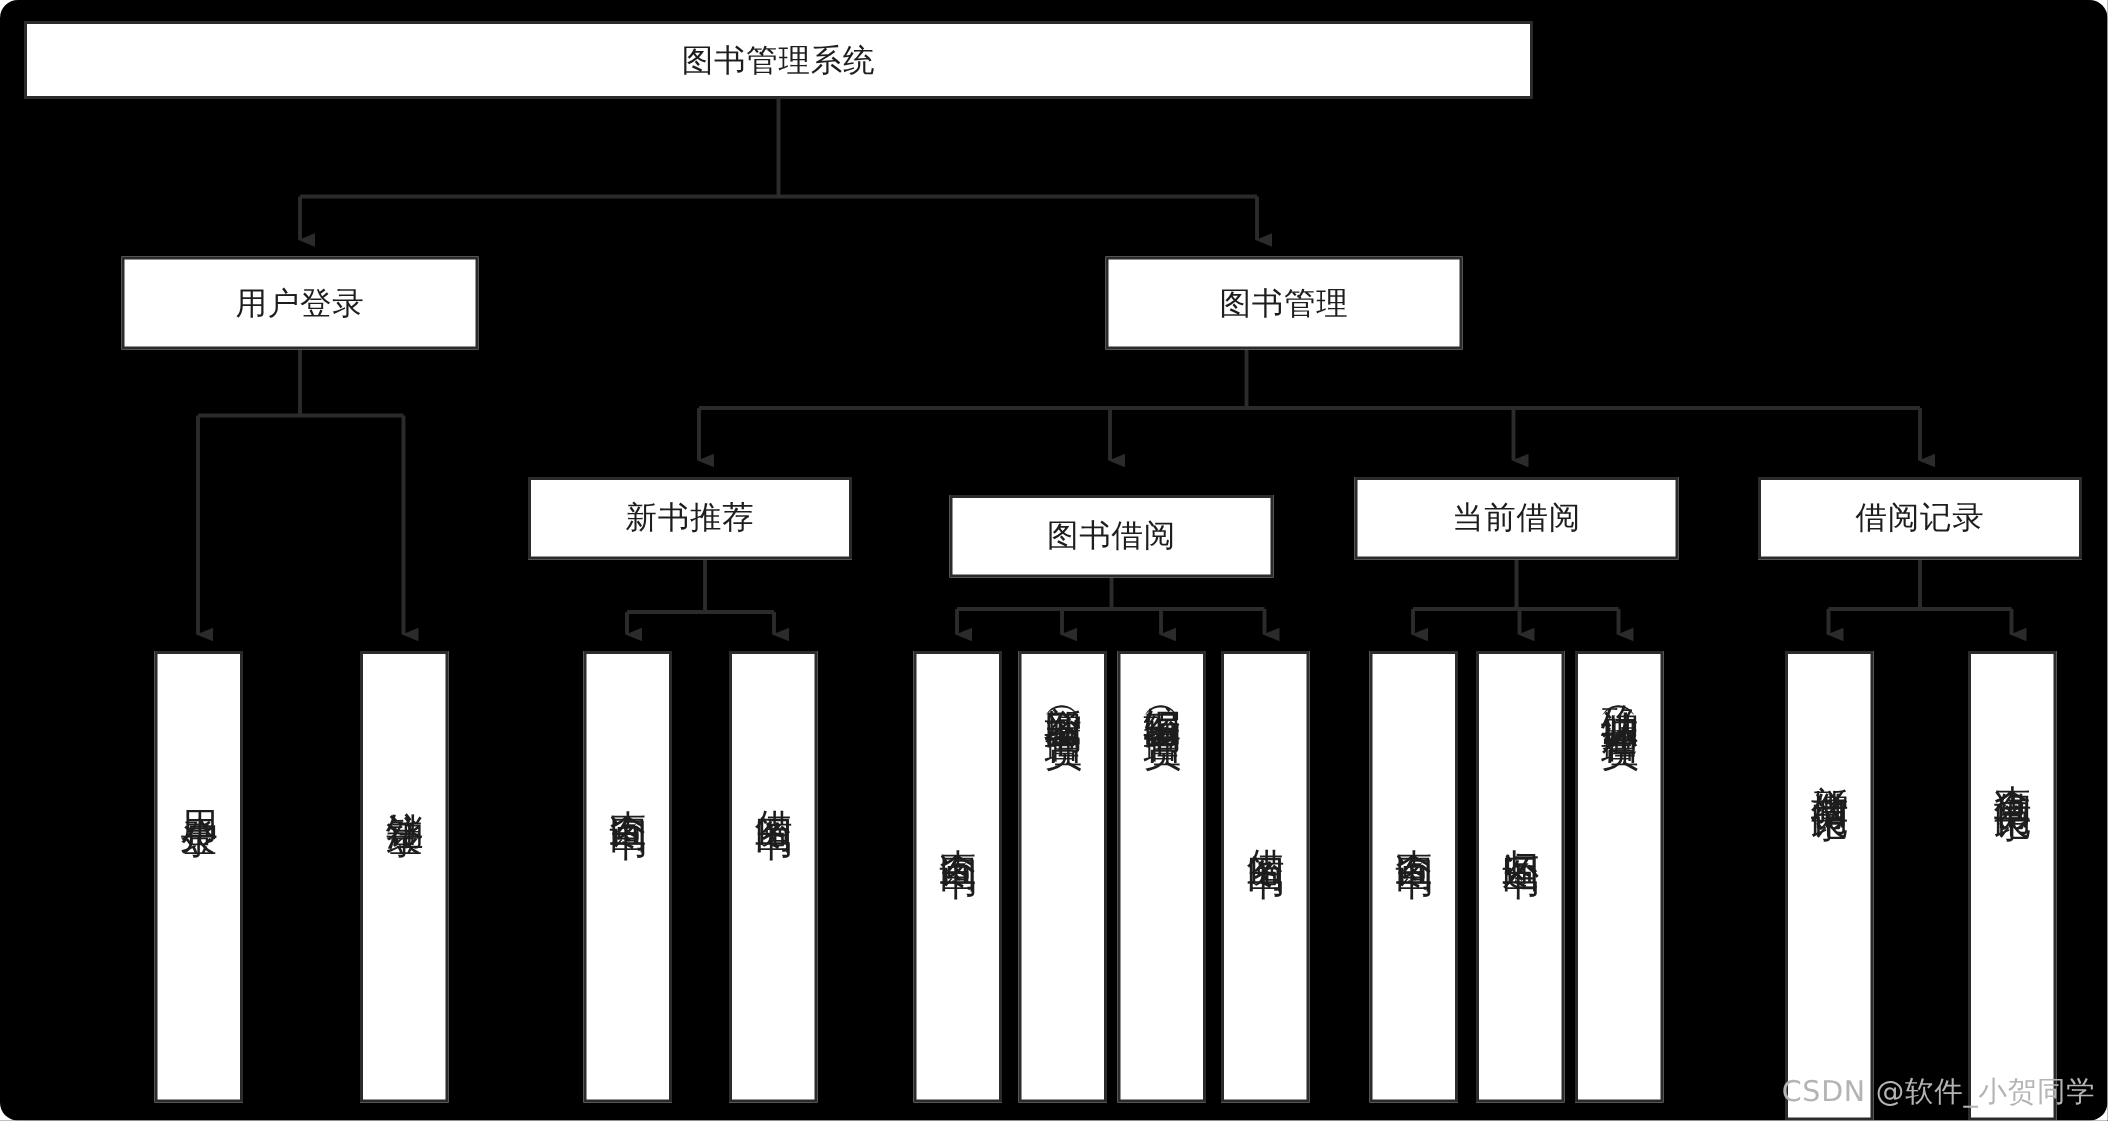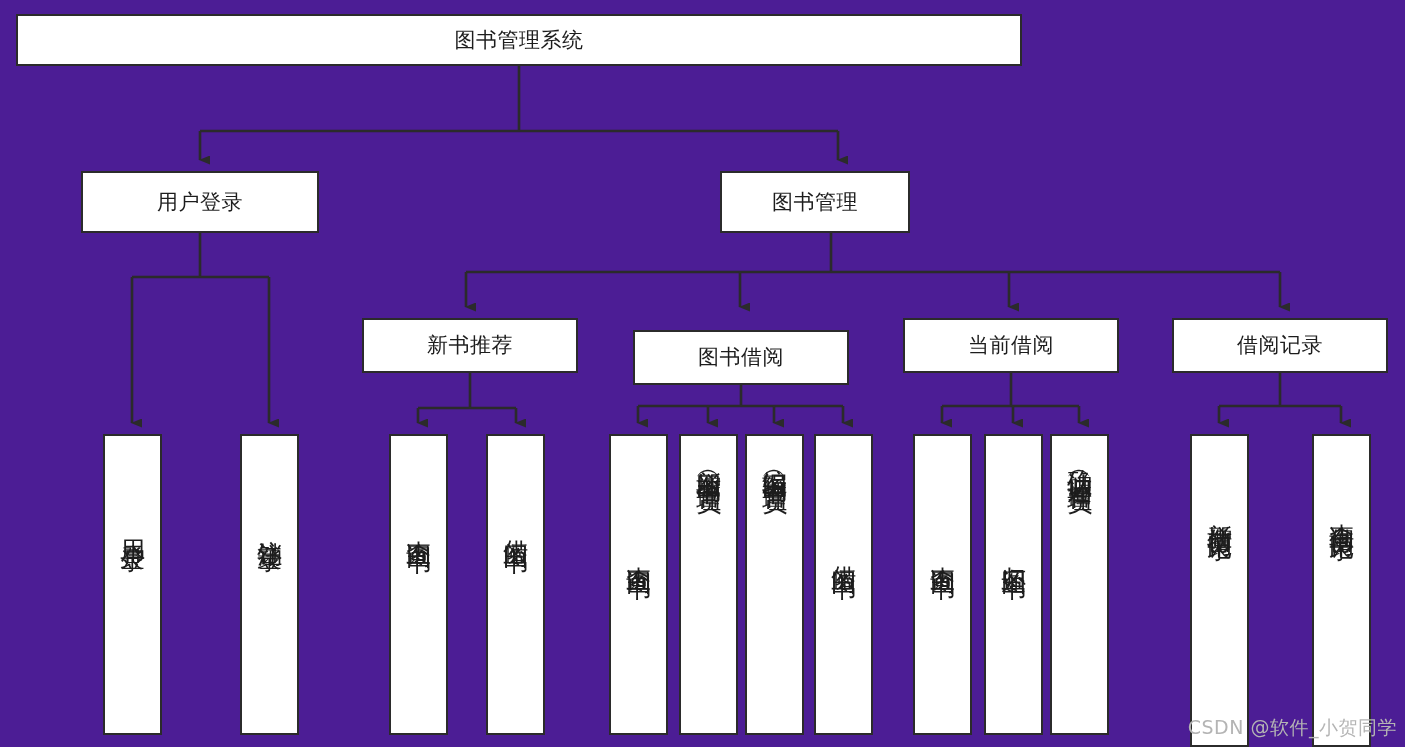--- a/index.html
+++ b/index.html
@@ -9,22 +9,23 @@
     background: #ffffff;
   }
   body {
     font-family: "DejaVu Sans", "Liberation Sans", sans-serif;
     color: #1a1a1a;
   }
   #diagram-root {
     position: relative;
     width: 1405px;
     height: 747px;
-    background: #4c1d95;
+    background: #000000;
     overflow: hidden;
+    border-radius: 12px;
   }
   #edge-layer {
     position: absolute;
     left: 0;
     top: 0;
     width: 1405px;
     height: 747px;
     pointer-events: none;
   }
   .node {
@@ -154,25 +155,25 @@
     </g>
   </svg>
 
   <div class="node node-root" style="left:16px; top:14px; width:1006px; height:52px;">
     <span class="label">图书管理系统</span>
   </div>
 
   <div class="node node-l2" style="left:81px; top:171px; width:238px; height:62px;">
     <span class="label">用户登录</span>
   </div>
-  <div class="node node-l2" style="left:720px; top:171px; width:190px; height:62px;">
+  <div class="node node-l2" style="left:737px; top:171px; width:238px; height:62px;">
     <span class="label">图书管理</span>
   </div>
 
-  <div class="node node-l3" style="left:362px; top:318px; width:216px; height:55px;">
+  <div class="node node-l3" style="left:352px; top:318px; width:216px; height:55px;">
     <span class="label">新书推荐</span>
   </div>
   <div class="node node-l3" style="left:633px; top:330px; width:216px; height:55px;">
     <span class="label">图书借阅</span>
   </div>
   <div class="node node-l3" style="left:903px; top:318px; width:216px; height:55px;">
     <span class="label">当前借阅</span>
   </div>
   <div class="node node-l3" style="left:1172px; top:318px; width:216px; height:55px;">
     <span class="label">借阅记录</span>

